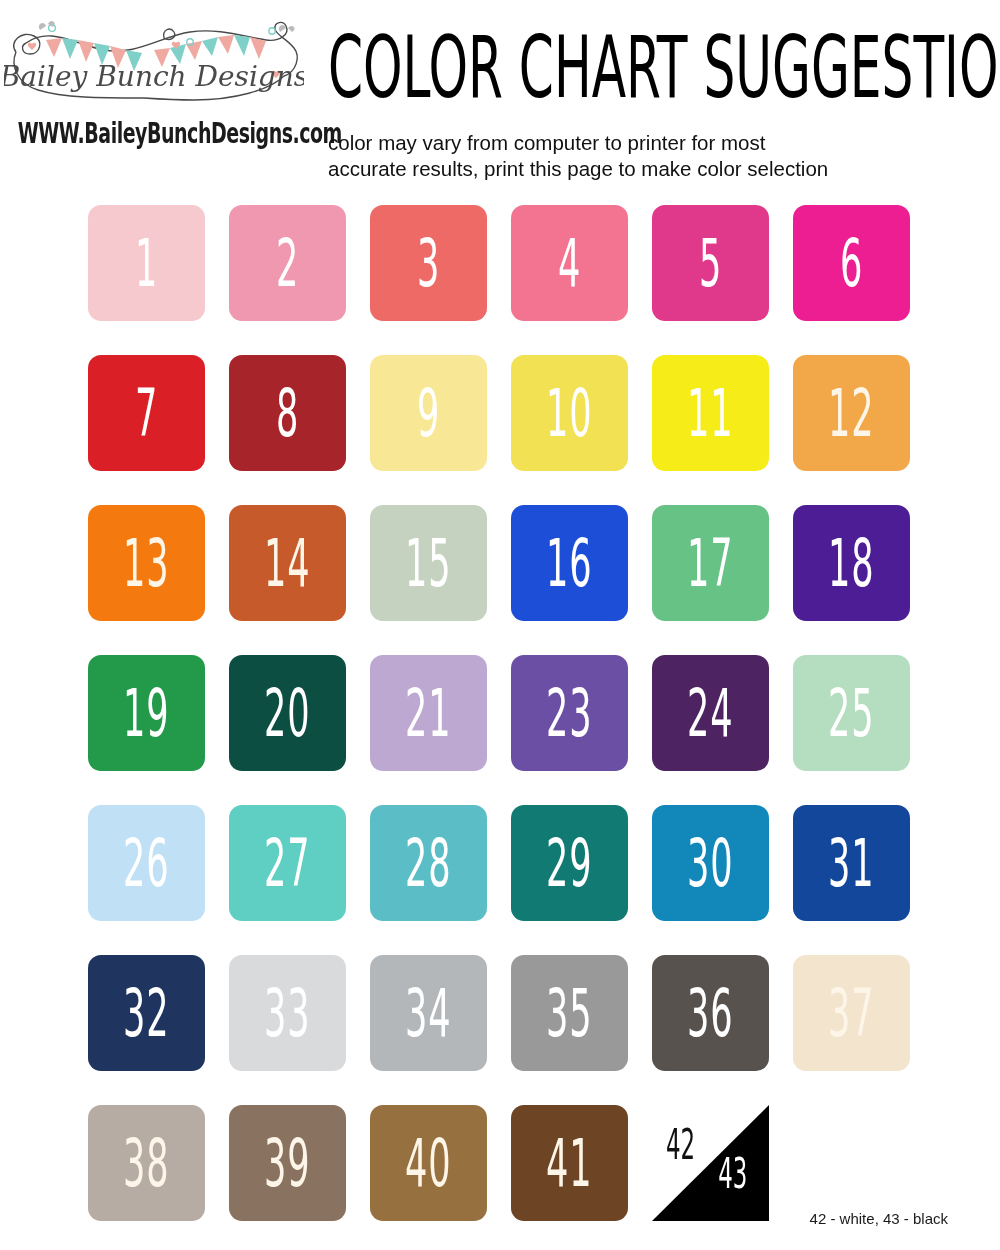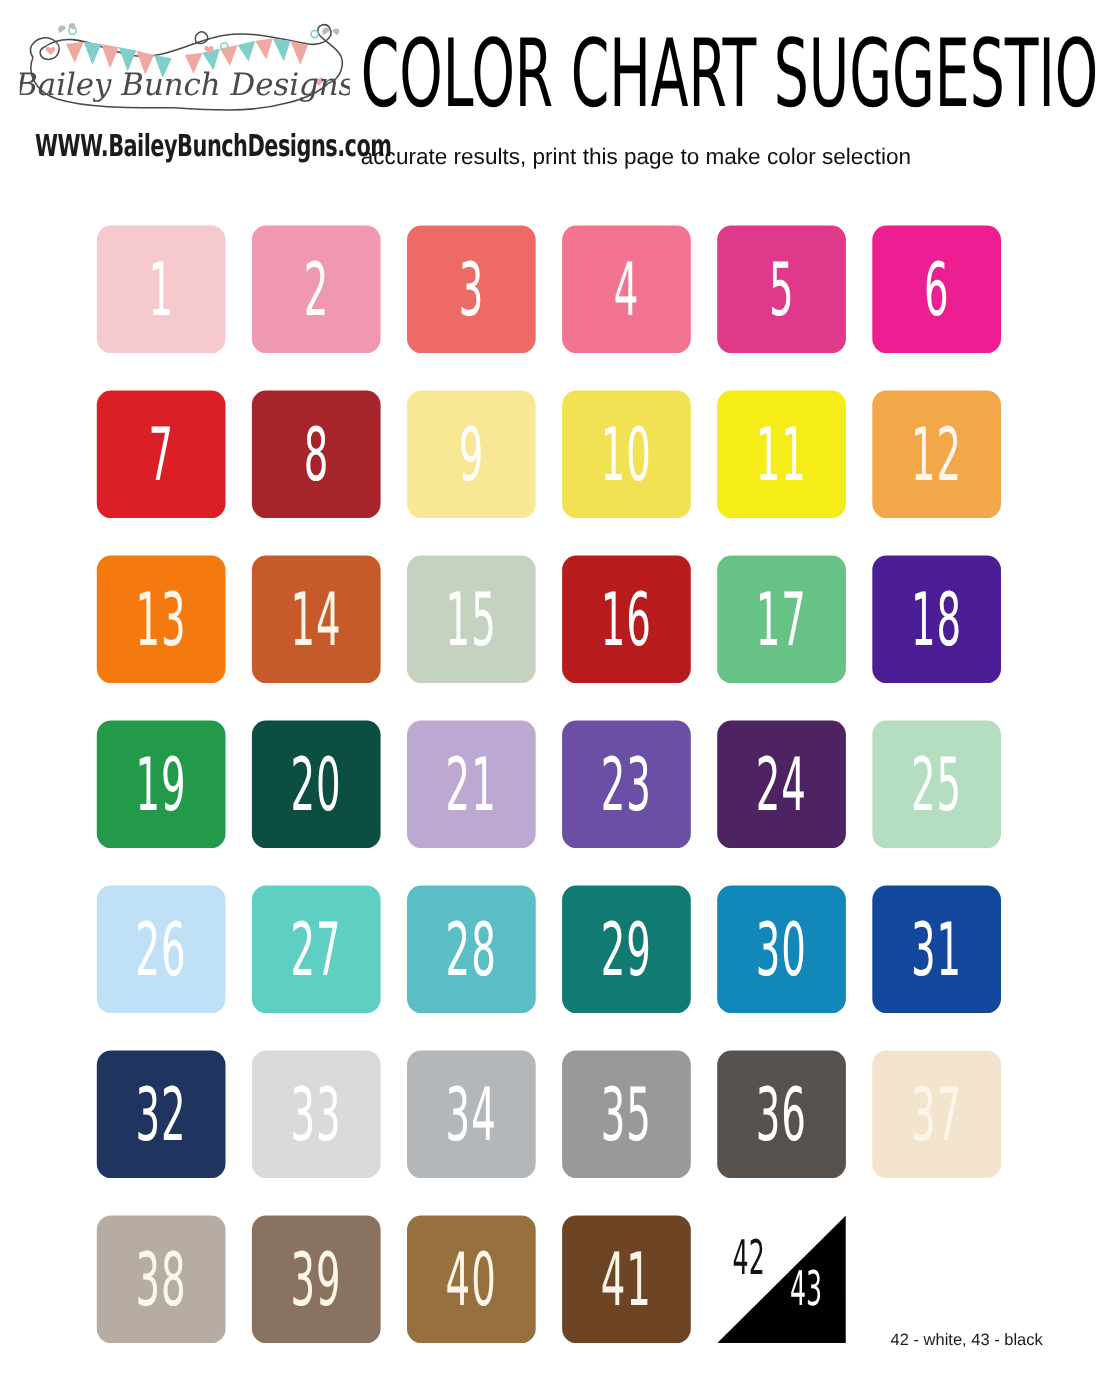--- a/index.html
+++ b/index.html
@@ -17,21 +17,21 @@
 
   
   .header {
     position: absolute;
     top: 0; left: 0;
     width: 1000px;
     height: 185px;
   }
   .brand-block {
     position: absolute;
-    left: 18px;
+    left: 4px;
     top: 10px;
     width: 300px;
     height: 150px;
   }
   .logo-svg {
     display: block;
     width: 300px;
     height: 102px;
   }
   .brand-url {
@@ -210,20 +210,21 @@
 
       <text x="150" y="76" text-anchor="middle" font-family="DejaVu Serif, Liberation Serif, serif" font-size="28" font-style="italic" fill="#4a4a4a">Bailey Bunch Designs</text>
     </svg>
 
     <div class="brand-url">WWW.BaileyBunchDesigns.com</div>
   </div>
 
   <div class="title-block">
     <h1 class="main-title">COLOR CHART SUGGESTIONS</h1>
     <p class="subtitle">
+      <span class="sline">color may vary from computer to printer for most</span>
       <span class="sline">accurate results, print this page to make color selection</span>
     </p>
   </div>
 </div>
 
 <div class="grid" id="swatch-grid">
     <div class="swatch" style="background: rgb(246, 201, 206);">
       <span class="swatch-num">1</span>
     </div>
     <div class="swatch" style="background: rgb(239, 152, 176);">
@@ -261,21 +262,21 @@
     </div>
     <div class="swatch" style="background: rgb(244, 122, 16);">
       <span class="swatch-num ivory">13</span>
     </div>
     <div class="swatch" style="background: rgb(199, 90, 43);">
       <span class="swatch-num ivory">14</span>
     </div>
     <div class="swatch" style="background: rgb(198, 210, 192);">
       <span class="swatch-num">15</span>
     </div>
-    <div class="swatch" style="background: #b91c1c;">
+    <div class="swatch" style="background: #1d4ed8;">
       <span class="swatch-num">16</span>
     </div>
     <div class="swatch" style="background: rgb(103, 194, 133);">
       <span class="swatch-num">17</span>
     </div>
     <div class="swatch" style="background: #4c1d95;">
       <span class="swatch-num">18</span>
     </div>
     <div class="swatch" style="background: rgb(35, 153, 74);">
       <span class="swatch-num">19</span>

